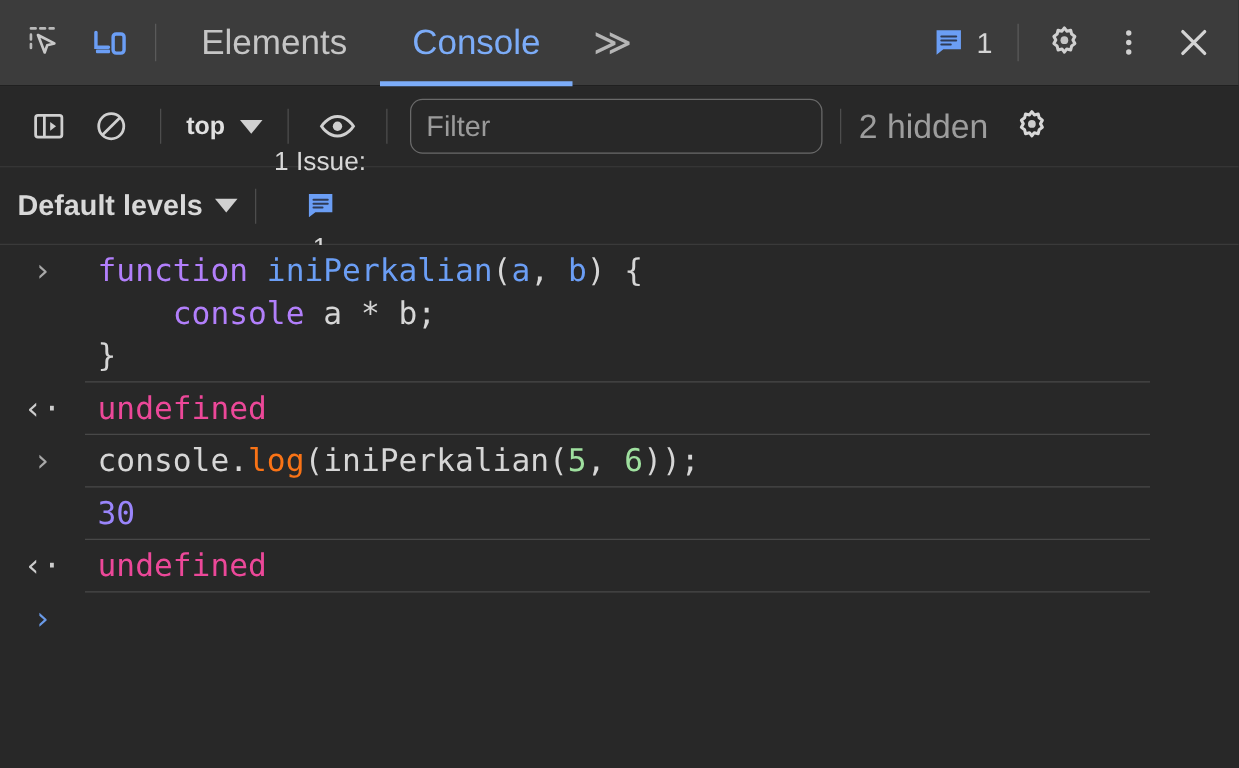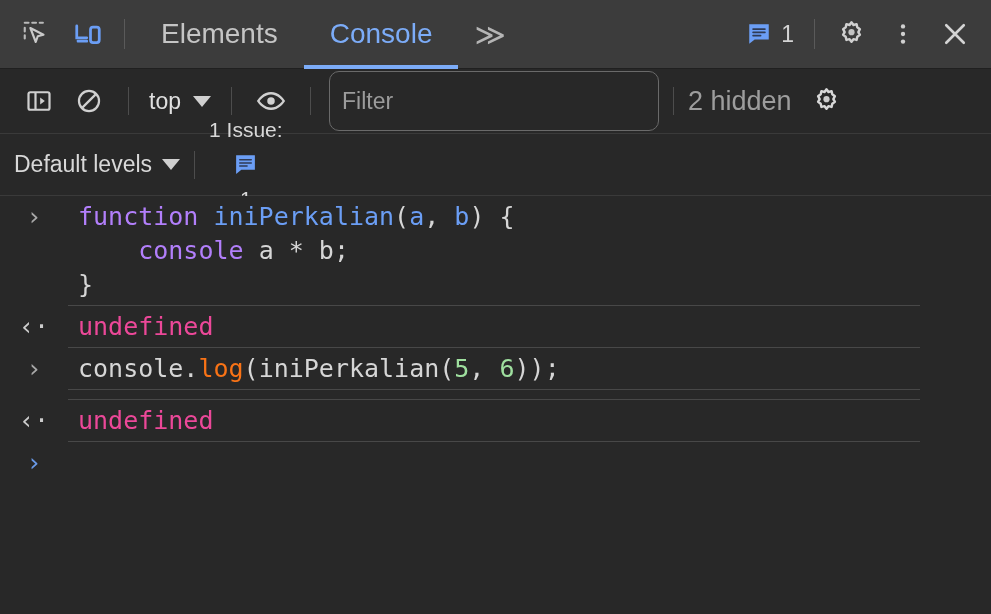--- a/index.html
+++ b/index.html
@@ -69,26 +69,27 @@
   }
   .ct-icon {
     width: 50px; height: 46px;
     display: flex; align-items: center; justify-content: center;
     cursor: pointer; border-radius: 4px;
   }
   .ct-icon.lead { margin-left: 14px; }
   .ct-div { width: 1px; height: 28px; background: #4d4d4d; margin: 0 14px; flex: 0 0 1px; }
   .ctx-select {
     display: flex; align-items: center; gap: 12px;
-    color: #e0e0e0; font-size: 23px; cursor: pointer;
+    color: #e0e0e0; font-size: 20px; cursor: pointer;
     padding: 0 6px;
+    font-weight: bold;
   }
   .caret { width: 0; height: 0; border-left: 9px solid transparent; border-right: 9px solid transparent; border-top: 11px solid #d0d0d0; }
   .filter-box {
-    width: 330px; height: 60px;
+    width: 330px; height: 44px;
     border: 1px solid #6a6a6a; border-radius: 10px;
     background: #282828;
     display: flex; align-items: center;
     padding: 0 12px;
     margin-left: 4px;
   }
   .filter-box input {
     width: 100%; background: transparent; border: 0; outline: 0;
     color: #d8d8d8; font-size: 23px; font-family: "Liberation Sans", sans-serif;
   }
@@ -98,20 +99,21 @@
   .ctoolbar2 {
     height: 62px; flex: 0 0 62px;
     background: #282828;
     display: flex; align-items: center;
     border-bottom: 1px solid #3a3a3a;
   }
   .levels {
     display: flex; align-items: center; gap: 10px;
     color: #d8d8d8; font-size: 23px; cursor: pointer;
     margin-left: 14px;
+    font-weight: bold;
   }
   .issue-link {
     display: flex; align-items: center; gap: 10px;
     color: #d8d8d8; font-size: 21px; cursor: pointer; flex-direction: column;
   }
 
   
   .console {
     flex: 1 1 auto;
     background: #282828;
@@ -309,21 +311,21 @@
       <div class="msg sep">
         <div class="gutter g-out">‹·</div>
         <div class="body"><span class="code-block"><span class="muted">undefined</span></span></div>
       </div>
       <div class="msg sep">
         <div class="gutter g-in">›</div>
         <div class="body"><span class="code-block"><span class="pl">console.</span><span class="meth">log</span><span class="pl">(iniPerkalian(</span><span class="num">5</span><span class="pl">, </span><span class="num">6</span><span class="pl">));</span></span></div>
       </div>
       <div class="msg sep">
         <div class="gutter g-out"></div>
-        <div class="body"></div>
+        <div class="body"><span class="code-block"><span class="numout">30</span></span></div>
       </div>
       <div class="msg sep">
         <div class="gutter g-out">‹·</div>
         <div class="body"><span class="code-block"><span class="muted">undefined</span></span></div>
       </div>
       <div class="msg">
         <div class="gutter g-prompt">›</div>
         <div class="body"></div>
       </div>
     </div>

